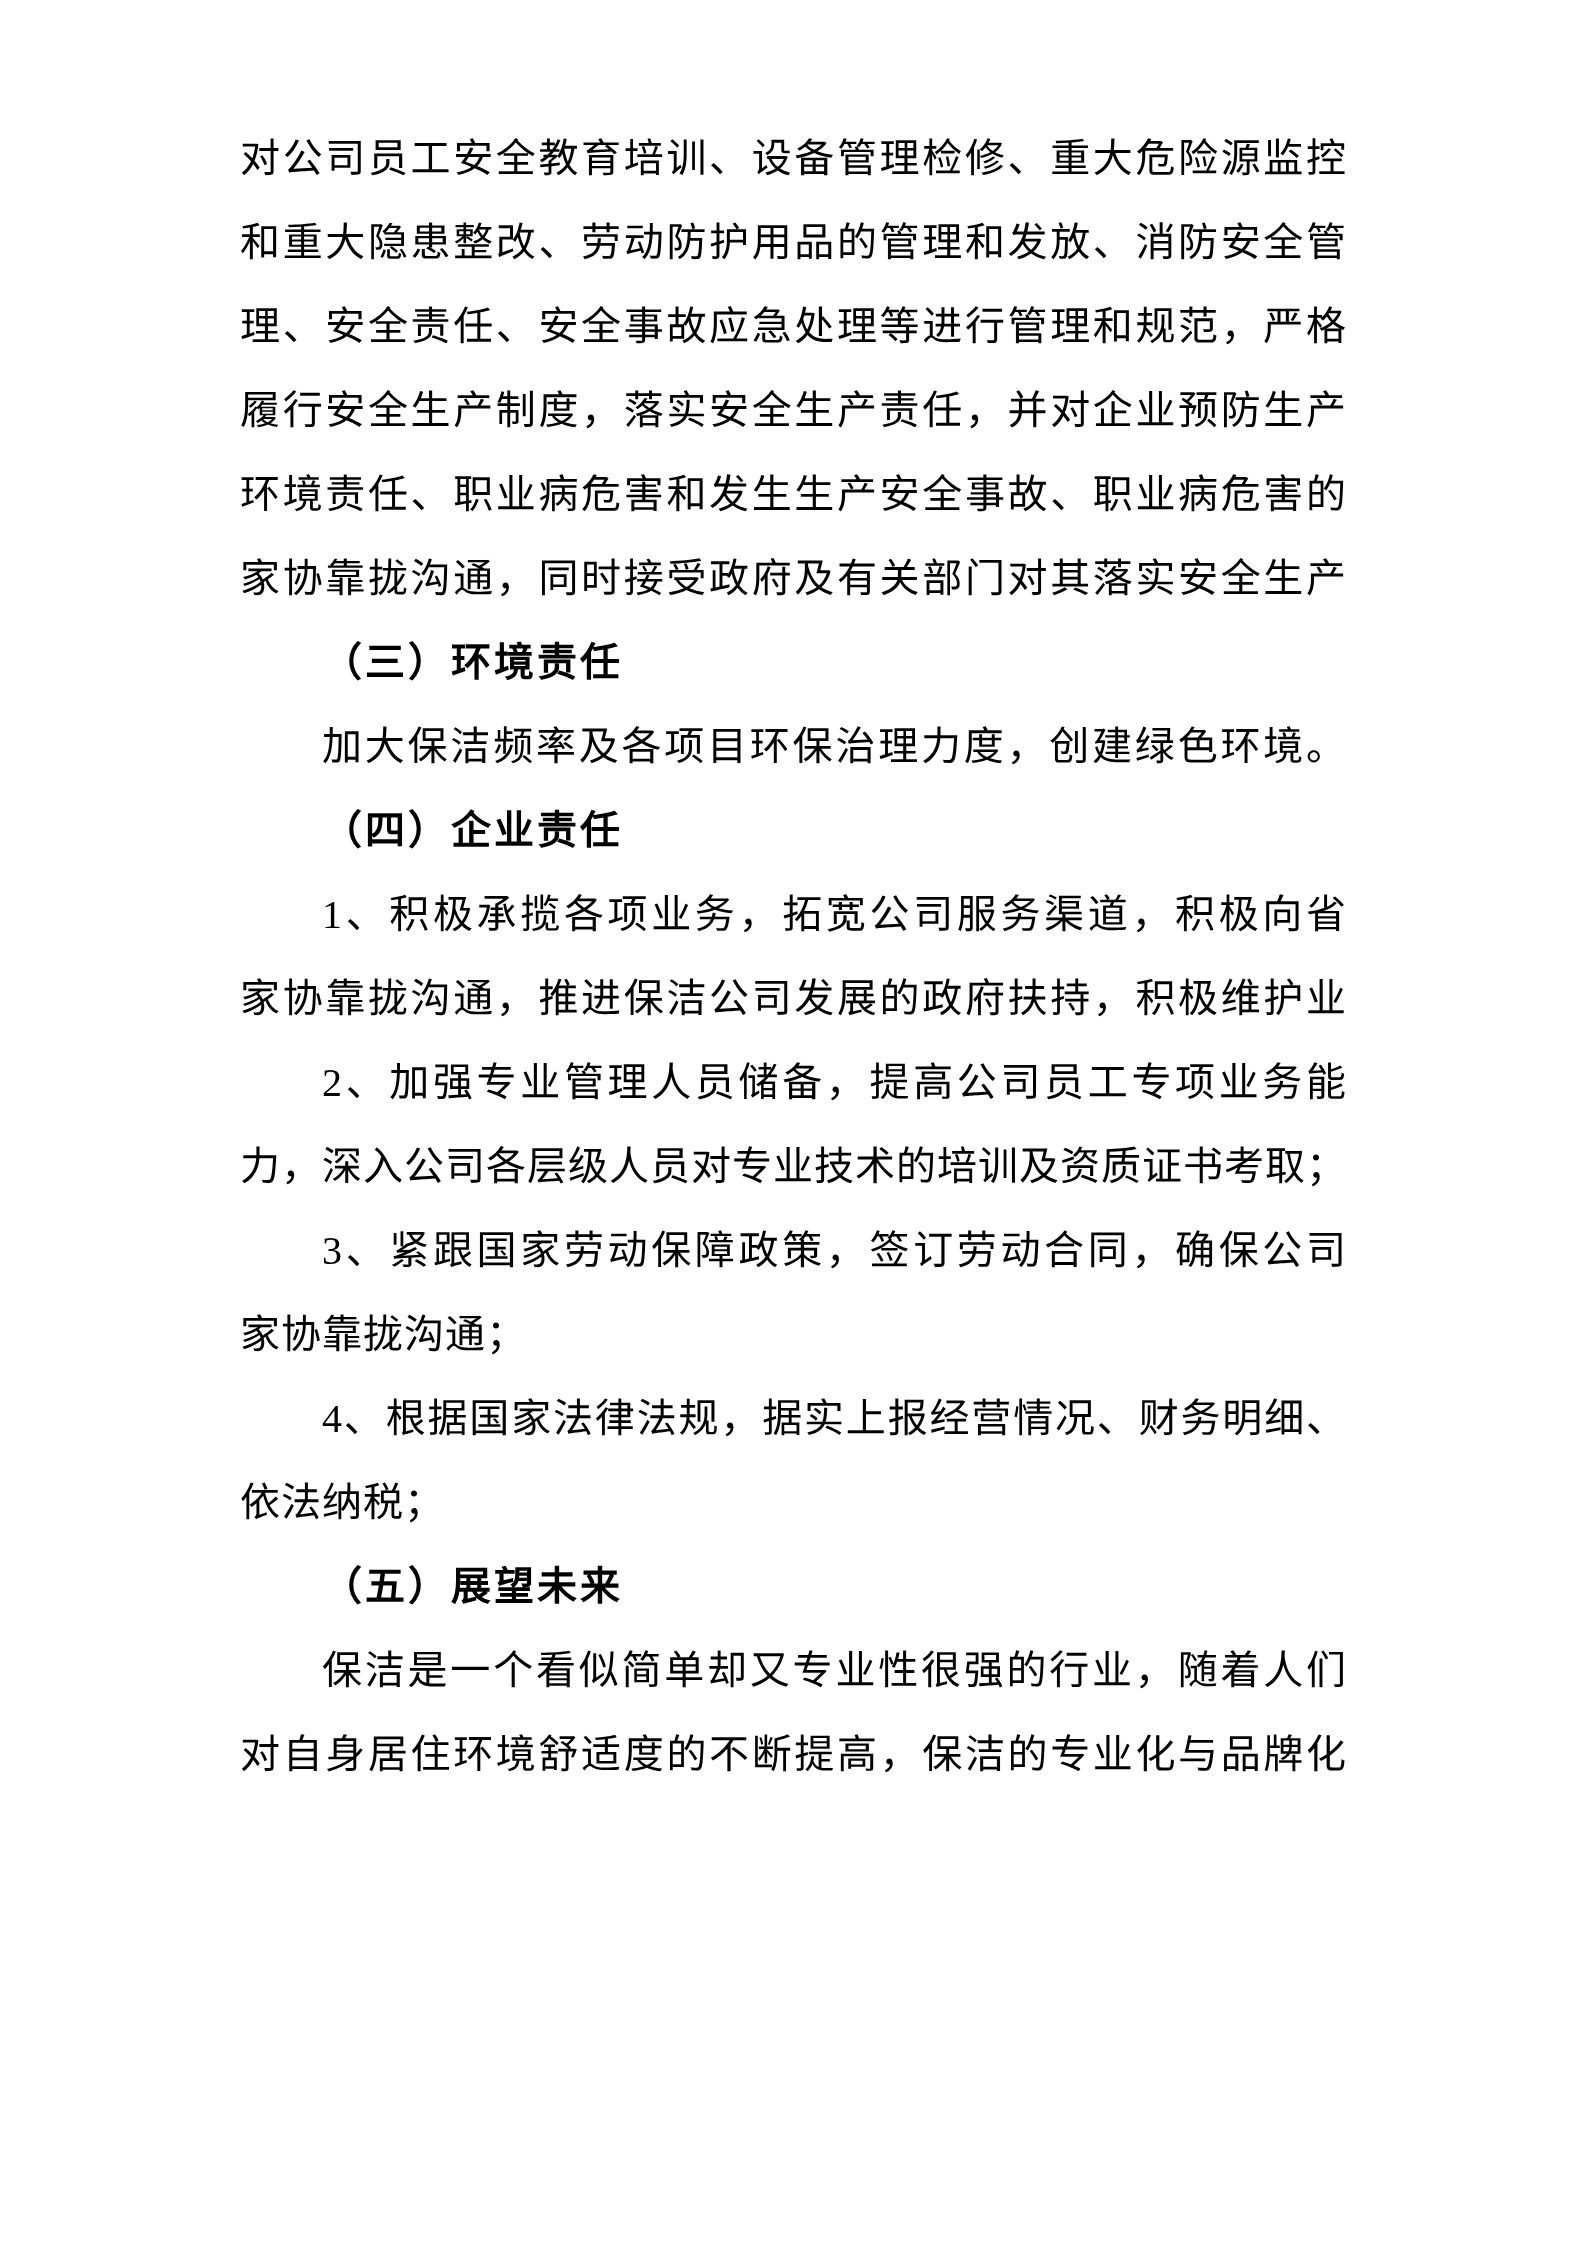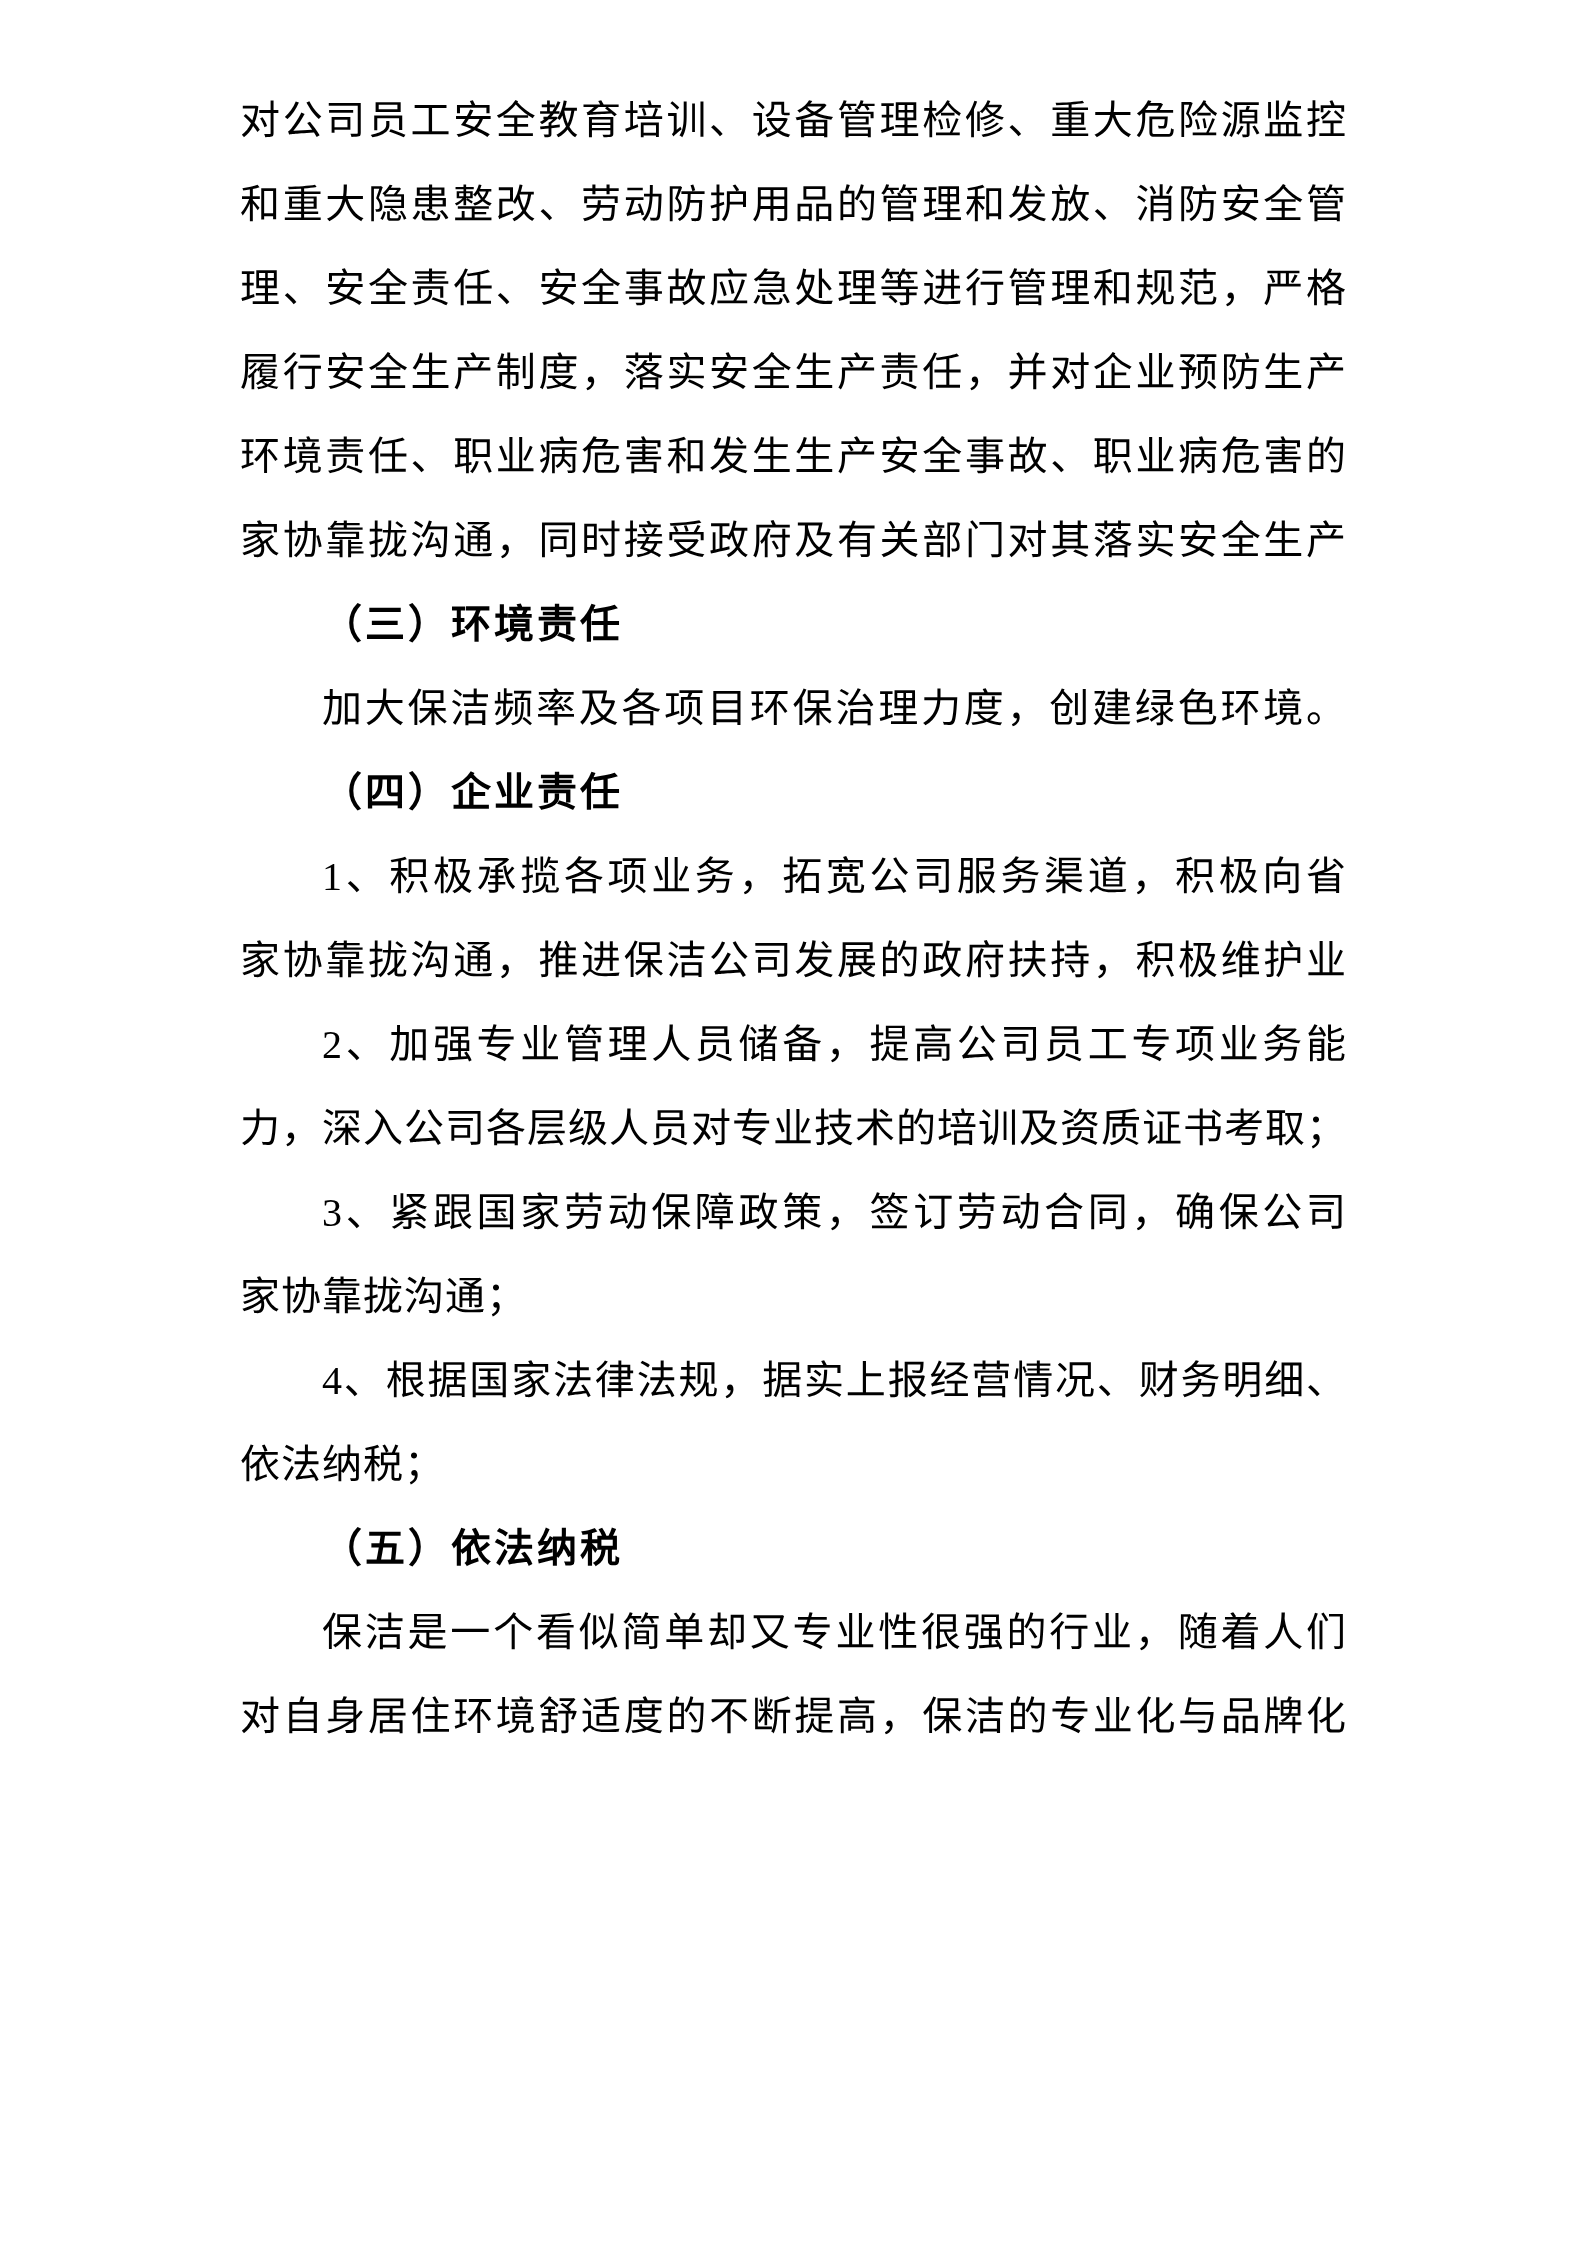--- a/index.html
+++ b/index.html
@@ -6,21 +6,21 @@
     margin: 0;
     padding: 0;
     background: #ffffff;
   }
   .page {
     position: relative;
     width: 1587px;
     height: 1989px;
     background: #ffffff;
     box-sizing: border-box;
-    padding: 79px 240px 0 240px;
+    padding: 117px 240px 0 240px;
     color: #000000;
     font-family: "Liberation Serif", "DejaVu Serif", serif;
     overflow: hidden;
   }
   .textblock {
     width: 1107px;
   }
   .line {
     font-size: 40px;
     line-height: 84px;
@@ -56,17 +56,17 @@
       <div class="line indent fill">加大保洁频率及各项目环保治理力度，创建绿色环境。</div>
       <div class="line heading indent">（四）企业责任</div>
       <div class="line indent fill">1、积极承揽各项业务，拓宽公司服务渠道，积极向省</div>
       <div class="line fill">家协靠拢沟通，推进保洁公司发展的政府扶持，积极维护业</div>
       <div class="line indent fill">2、加强专业管理人员储备，提高公司员工专项业务能</div>
       <div class="line fill">力，深入公司各层级人员对专业技术的培训及资质证书考取；</div>
       <div class="line indent fill">3、紧跟国家劳动保障政策，签订劳动合同，确保公司</div>
       <div class="line">家协靠拢沟通；</div>
       <div class="line indent fill">4、根据国家法律法规，据实上报经营情况、财务明细、</div>
       <div class="line">依法纳税；</div>
-      <div class="line heading indent">（五）依法纳税</div>
+      <div class="line heading indent">（五）展望未来</div>
       <div class="line indent fill">保洁是一个看似简单却又专业性很强的行业，随着人们</div>
       <div class="line fill">对自身居住环境舒适度的不断提高，保洁的专业化与品牌化</div>
     </div>
 </div>
 
 </body></html>

